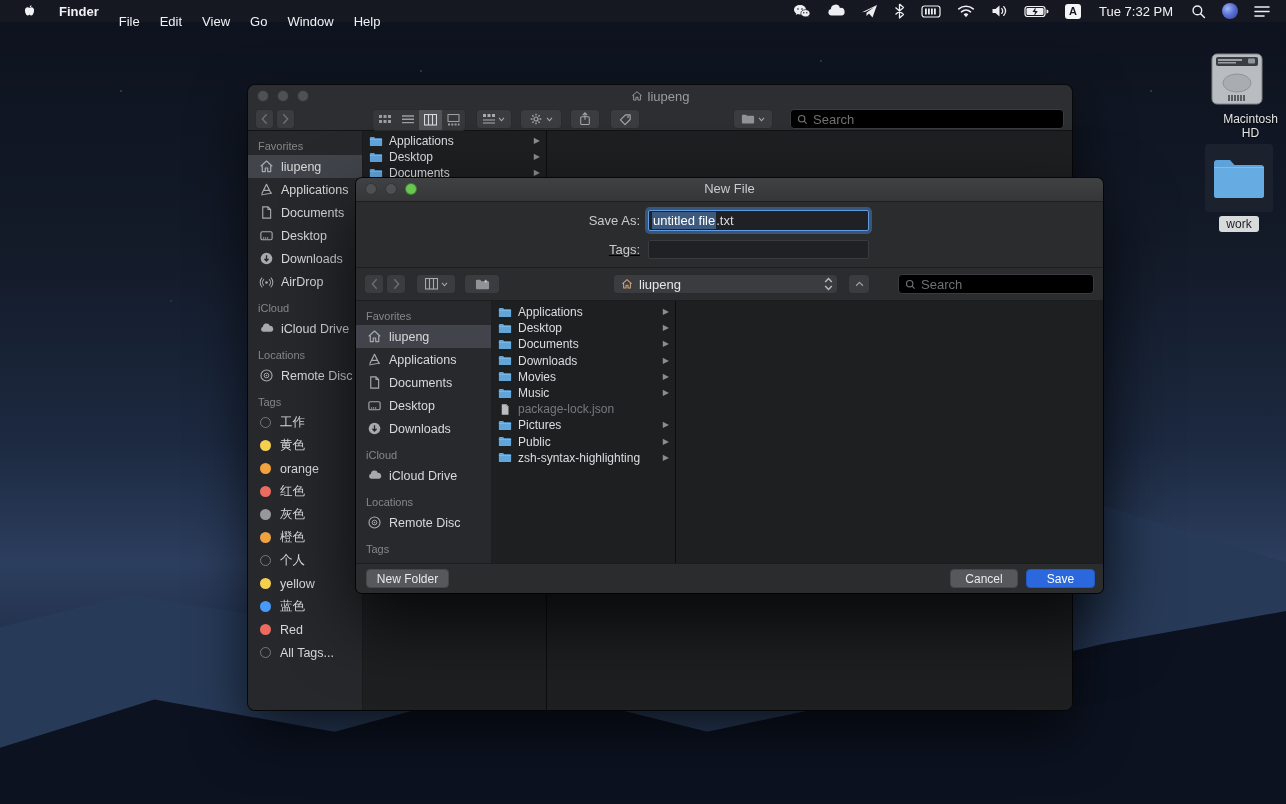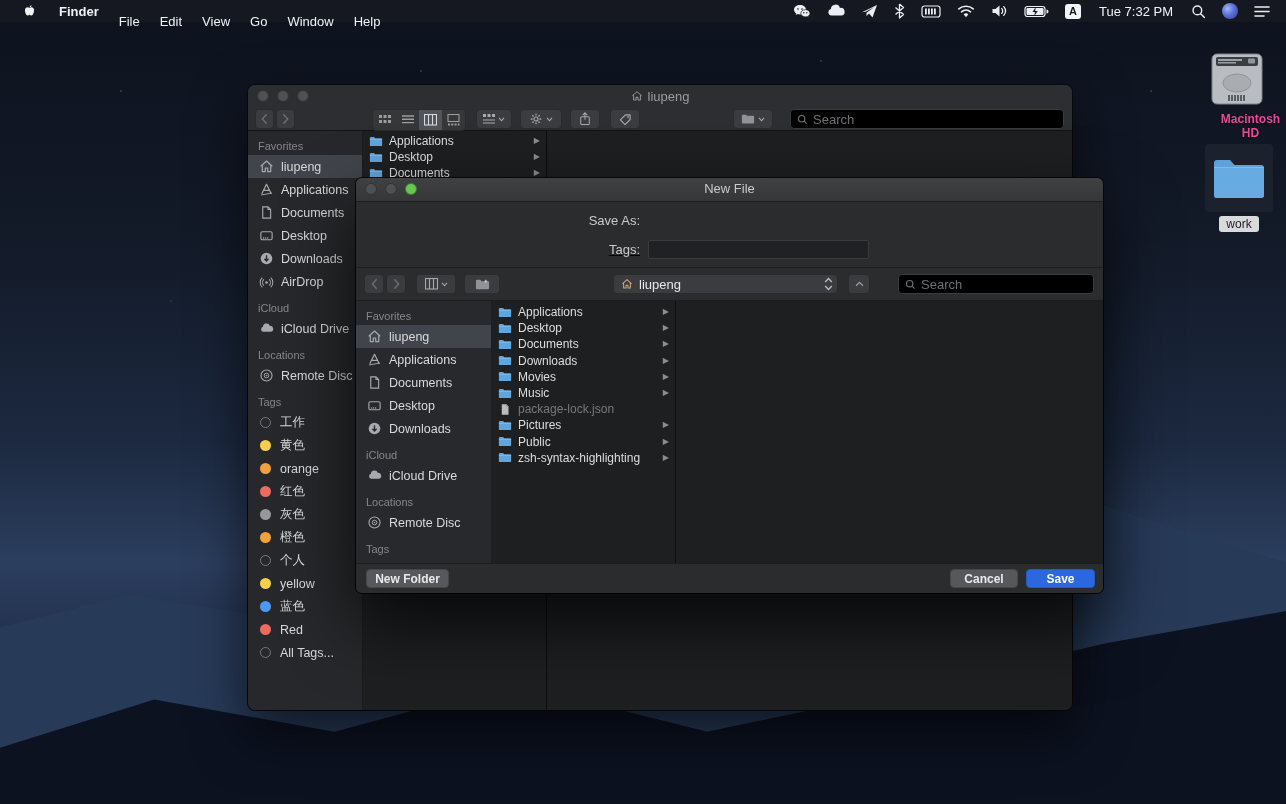--- a/index.html
+++ b/index.html
@@ -28,21 +28,21 @@
   .mb-ic { padding:0 8px; display:flex; align-items:center; }
   .mb-ic svg { display:block; }
   .mb-a { background:#f4f5f7; color:#15181f; font-size:11px; font-weight:bold;
     width:16px; height:15px; border-radius:3px; display:flex; align-items:center; justify-content:center; margin:0 8px; }
   .mb-time { padding:0 10px; white-space:nowrap; }
   .siri-ball { width:16px; height:16px; border-radius:50%;
     background:radial-gradient(circle at 35% 35%, #9db8ef 0%, #5a6fd8 45%, #3a3f86 100%); }
 
   
   .dicon { position:absolute; width:90px; display:flex; flex-direction:column; align-items:center; }
-  .dicon .dlabel { margin-top:4px; font-size:12px; font-weight:bold; color:#ec4899;
+  .dicon .dlabel { margin-top:4px; font-size:12px; font-weight:normal; color:#e5e5e5;
     text-shadow:0 1px 2px rgba(0,0,0,.8); text-align:center;padding-left:27px; }
   .dicon.hd { left:1192px; top:50px; }
   .dicon.work { left:1194px; top:144px; }
   .sel-box { width:68px; height:68px; border-radius:4px; background:#1d242fd9;
     display:flex; align-items:center; justify-content:center; }
   .dlabel.pill { background:#d9dadc; color:#1c1e22; font-weight:normal; text-shadow:none;
     border-radius:3px; padding:1px 7px; }
 
   
   .lights { display:flex; gap:8px; align-items:center; }
@@ -113,21 +113,21 @@
   .dlg-tb { position:absolute; top:96px; left:0; right:0; height:20px; }
   .dlg-tb > * { position:absolute; top:0; }
   .popup { background:#3a3c3f; border:1px solid #2a2b2d; border-radius:4px; height:20px;
     display:flex; align-items:center; padding:0 4px 0 7px; gap:6px; font-size:13px; color:#e6e7e9; }
   .popup .grow { flex:1; }
   .dlg-body { position:absolute; top:123px; left:0; right:0; bottom:30px; display:flex; }
   .dlg-sb { width:136px; background:#28292c; border-right:1px solid #1d1e1f; }
   .dlg-list { width:184px; background:#1e1f21; border-right:1px solid #0c0d0e; padding-top:3px; }
   .dlg-list .file-row { height:16.2px; }
   .dlg-empty { flex:1; background:#1e1f21; }
-  .dlg-foot { position:absolute; left:0; right:0; bottom:0; height:30px; background:#2b2c2e; border-top:1px solid #1c1d1e;font-weight:bold; }
+  .dlg-foot { position:absolute; left:0; right:0; bottom:0; height:30px; background:#2b2c2e; border-top:1px solid #1c1d1e; }
   .btn { position:absolute; top:5px; height:19px; border-radius:4px; background:#57585b;
     border:1px solid #46474a; color:#e8e9eb; font-size:12px; display:flex; align-items:center; justify-content:center; }
   .btn.primary { background:#2b68de; border-color:#2258c4; color:#fff; }
 
   svg { display:block; }
 </style>
 </head>
 <body>
 
 <div class="desktop">
@@ -549,20 +549,24 @@
     <div class="lights">
       <span class="light"></span>
       <span class="light"></span>
       <span class="light green"></span>
     </div>
     <div class="dlg-title">New File</div>
   </div>
 
   <div class="frm-row" style="top:31px;height:22px;right:0;">
     <span class="frm-label">Save As:</span>
+    <span class="field focused">
+      <span class="selpart">untitled file</span>
+        <span>.txt</span>
+    </span>
   </div>
   <div class="frm-row" style="top:61px;height:20px;right:0;text-decoration:underline;">
     <span class="frm-label">Tags:</span>
     <span class="field" style="height:19px;"></span>
   </div>
 
   <div class="dlg-sep" style="top:89px;"></div>
 
   <div class="dlg-tb">
     <span class="tb-btn" style="left:8px;width:20px;height:20px;">

